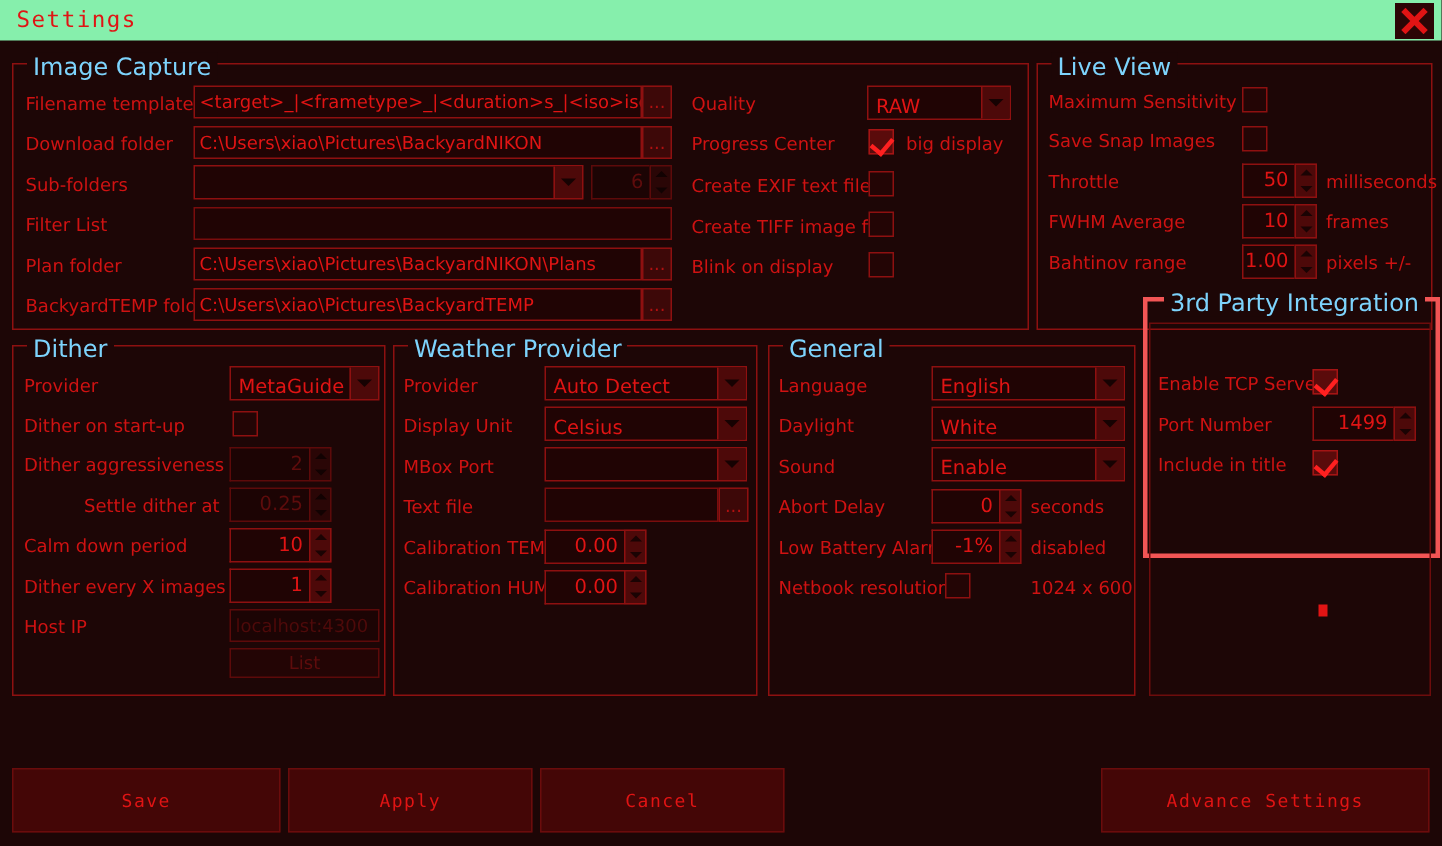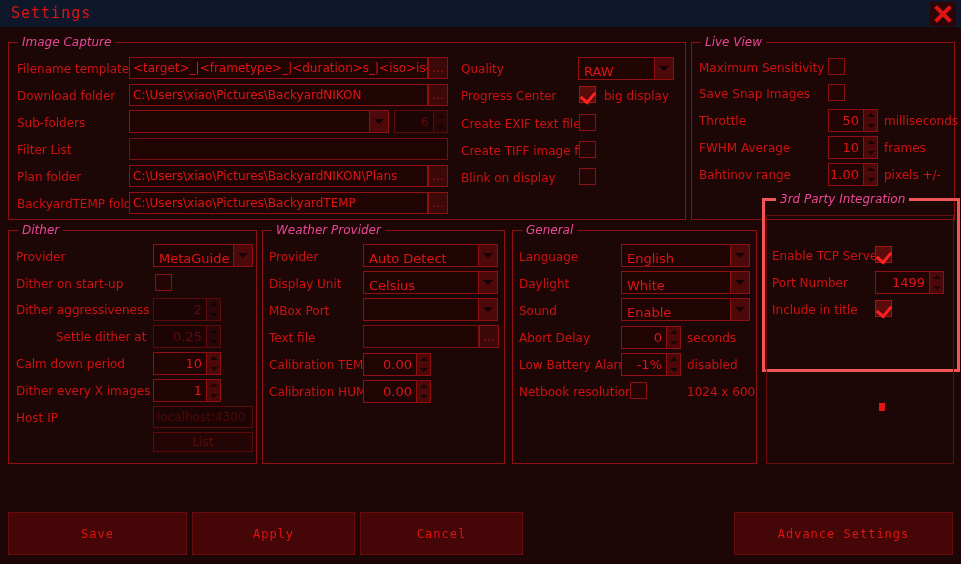--- a/index.html
+++ b/index.html
@@ -8,21 +8,21 @@
     background:#1d0606;
     font-family:"DejaVu Sans", sans-serif;
     overflow:hidden;
     position:relative;
     color:#d81111;
   }
 
   
   .titlebar{
     position:absolute;left:0;top:0;width:961px;height:27px;
-    background:#0f172a;
+    background:#86efac;
   }
   .title-text{
     position:absolute;left:11px;top:4px;
     font-family:"DejaVu Sans Mono", monospace;
     font-size:15px;letter-spacing:1px;
     color:#e01414;
   }
   .close-btn{
     position:absolute;right:5px;top:2px;width:26px;height:24px;
     background:#2b0606;
@@ -34,24 +34,23 @@
   
   .group{
     position:absolute;
     border:1px solid #8e1010;
     background:transparent;
   }
   .group > .legend{
     position:absolute;top:-8px;left:9px;
     background:#1d0606;
     padding:0 4px;
-    font-size:12px;
-    color:#ec4899;
+    font-size:16px;
+    color:#7dd3fc;
     white-space:nowrap;
-    font-style:italic;
   }
   .group.highlight{
     border:3px solid #f25555;
   }
   .group.highlight > .legend{
     left:11px;top:-9px;
   }
 
   
   .lbl{

